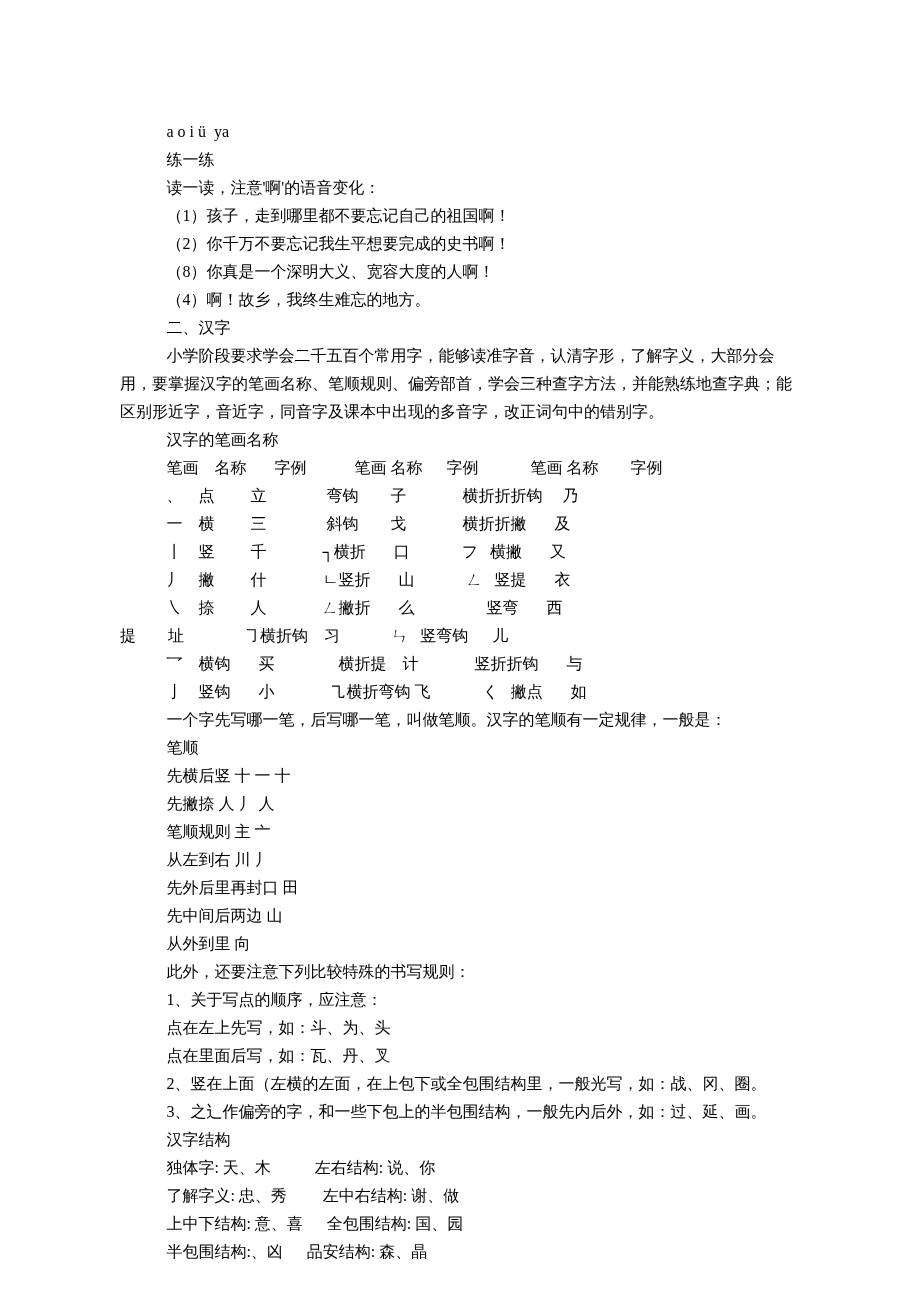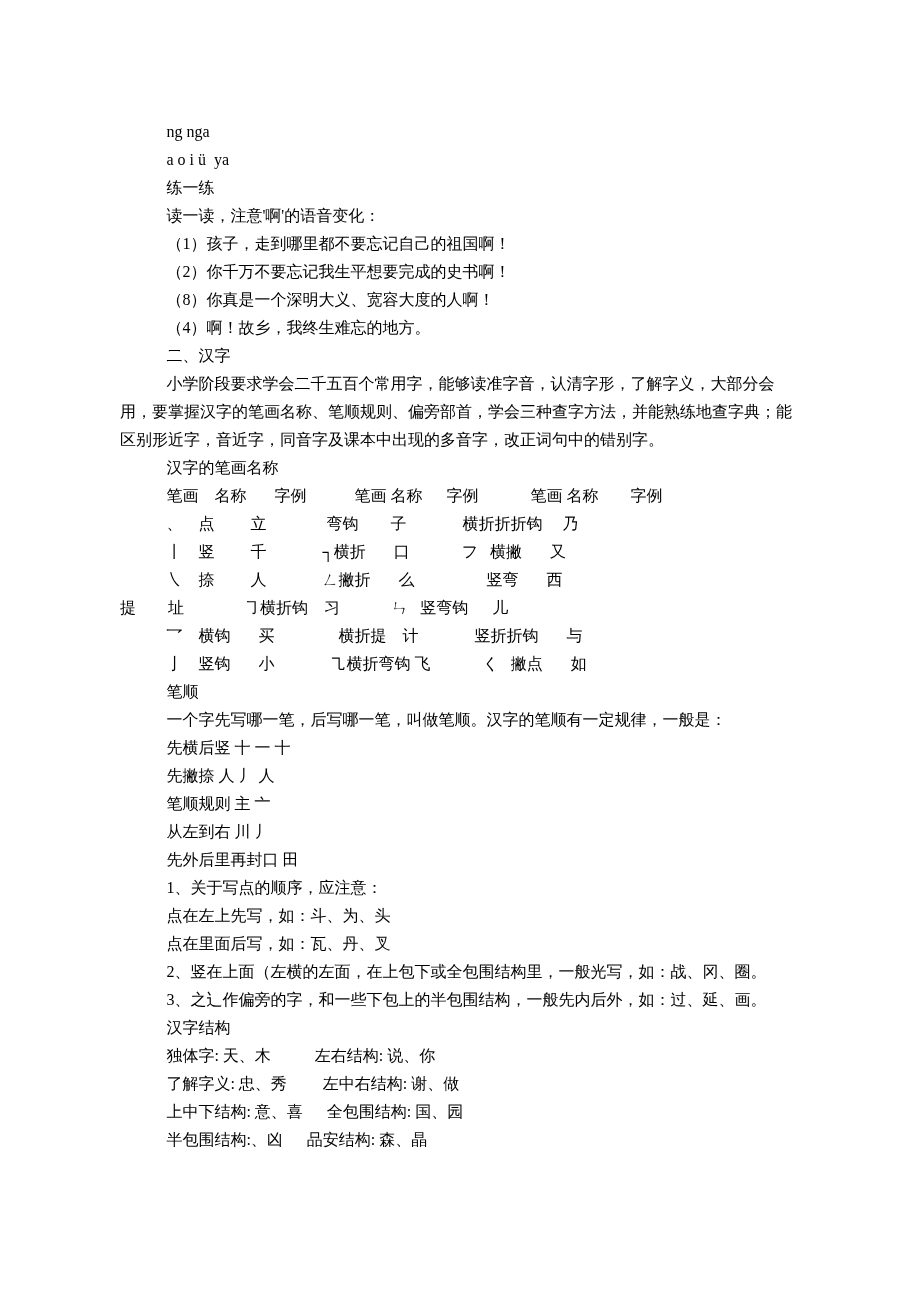--- a/index.html
+++ b/index.html
@@ -23,47 +23,51 @@
   }
   .indent1 { padding-left: 2.9em; }
   .no-indent { padding-left: 0; }
   .para-indent { text-indent: 2.9em; white-space: normal; }
 </style>
 </head>
 <body>
 
 <div class="page">
 
-  <div class="line indent1">ng nga</div>
   <div class="line indent1">a o i ü  ya</div>
   <div class="line indent1">练一练</div>
   <div class="line indent1">读一读，注意'啊'的语音变化：</div>
   <div class="line indent1">（1）孩子，走到哪里都不要忘记自己的祖国啊！</div>
   <div class="line indent1">（2）你千万不要忘记我生平想要完成的史书啊！</div>
   <div class="line indent1">（8）你真是一个深明大义、宽容大度的人啊！</div>
   <div class="line indent1">（4）啊！故乡，我终生难忘的地方。</div>
   <div class="line indent1">二、汉字</div>
   <div class="para-indent">小学阶段要求学会二千五百个常用字，能够读准字音，认清字形，了解字义，大部分会用，要掌握汉字的笔画名称、笔顺规则、偏旁部首，学会三种查字方法，并能熟练地查字典；能区别形近字，音近字，同音字及课本中出现的多音字，改正词句中的错别字。</div>
   <div class="line indent1">汉字的笔画名称</div>
 
   <div class="line indent1">笔画    名称       字例            笔画 名称      字例             笔画 名称        字例</div>
   <div class="line indent1">、    点         立               弯钩        子              横折折折钩     乃</div>
+  <div class="line indent1">一    横         三               斜钩        戈              横折折撇       及</div>
   <div class="line indent1">丨    竖         千              ┐横折       口             フ   横撇       又</div>
+  <div class="line indent1">丿    撇         什              ㄴ竖折       山             ㄥ   竖提       衣</div>
   <div class="line indent1">㇏    捺         人              ㄥ撇折       么                  竖弯       西</div>
   <div class="line no-indent">提        址               ㇆横折钩    习             ㄣ   竖弯钩      儿</div>
   <div class="line indent1">乛    横钩       买                横折提    计              竖折折钩       与</div>
   <div class="line indent1">亅    竖钩       小              ㇈横折弯钩 飞             く   撇点       如</div>
 
+  <div class="line indent1">一个字先写哪一笔，后写哪一笔，叫做笔顺。汉字的笔顺有一定规律，一般是：</div>
   <div class="line indent1">笔顺</div>
-  <div class="line indent1">一个字先写哪一笔，后写哪一笔，叫做笔顺。汉字的笔顺有一定规律，一般是：</div>
   <div class="line indent1">先横后竖 十 一 十</div>
   <div class="line indent1">先撇捺 人 丿 人</div>
   <div class="line indent1">笔顺规则 主 亠</div>
   <div class="line indent1">从左到右 川 丿</div>
   <div class="line indent1">先外后里再封口 田</div>
+  <div class="line indent1">先中间后两边 山</div>
+  <div class="line indent1">从外到里 向</div>
+  <div class="line indent1">此外，还要注意下列比较特殊的书写规则：</div>
   <div class="line indent1">1、关于写点的顺序，应注意：</div>
   <div class="line indent1">点在左上先写，如：斗、为、头</div>
   <div class="line indent1">点在里面后写，如：瓦、丹、叉</div>
   <div class="line indent1">2、竖在上面（左横的左面，在上包下或全包围结构里，一般光写，如：战、冈、圈。</div>
   <div class="line indent1">3、之辶作偏旁的字，和一些下包上的半包围结构，一般先内后外，如：过、延、画。</div>
   <div class="line indent1">汉字结构</div>
   <div class="line indent1">独体字: 天、木           左右结构: 说、你</div>
   <div class="line indent1">了解字义: 忠、秀         左中右结构: 谢、做</div>
   <div class="line indent1">上中下结构: 意、喜      全包围结构: 国、园</div>
   <div class="line indent1">半包围结构:、凶      品安结构: 森、晶</div>

